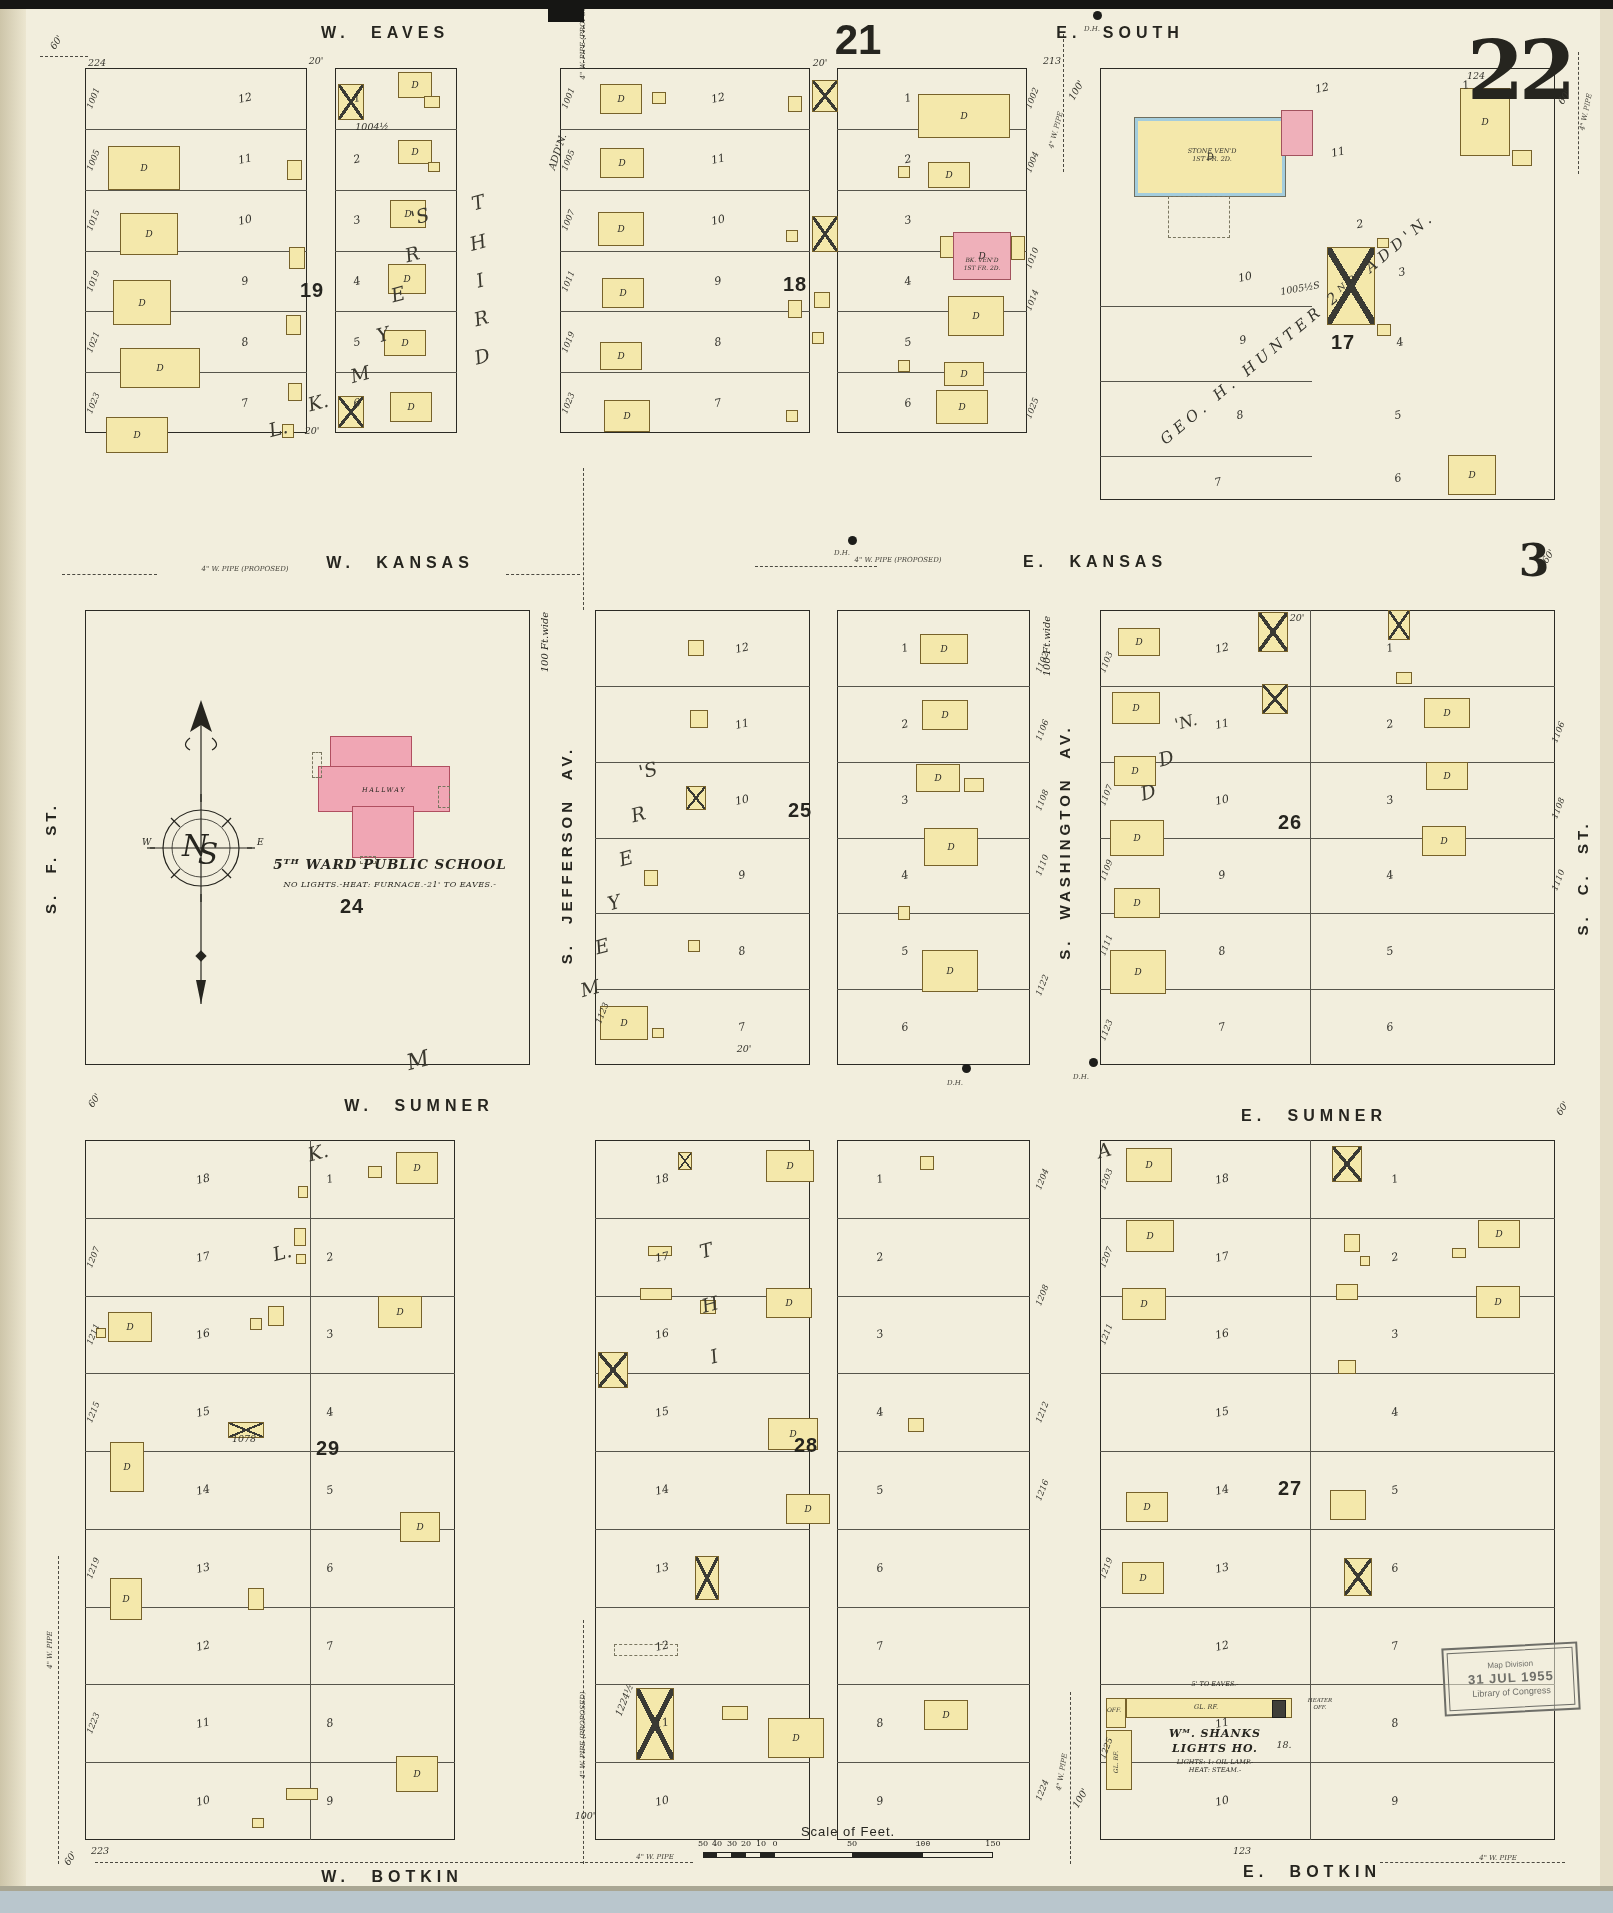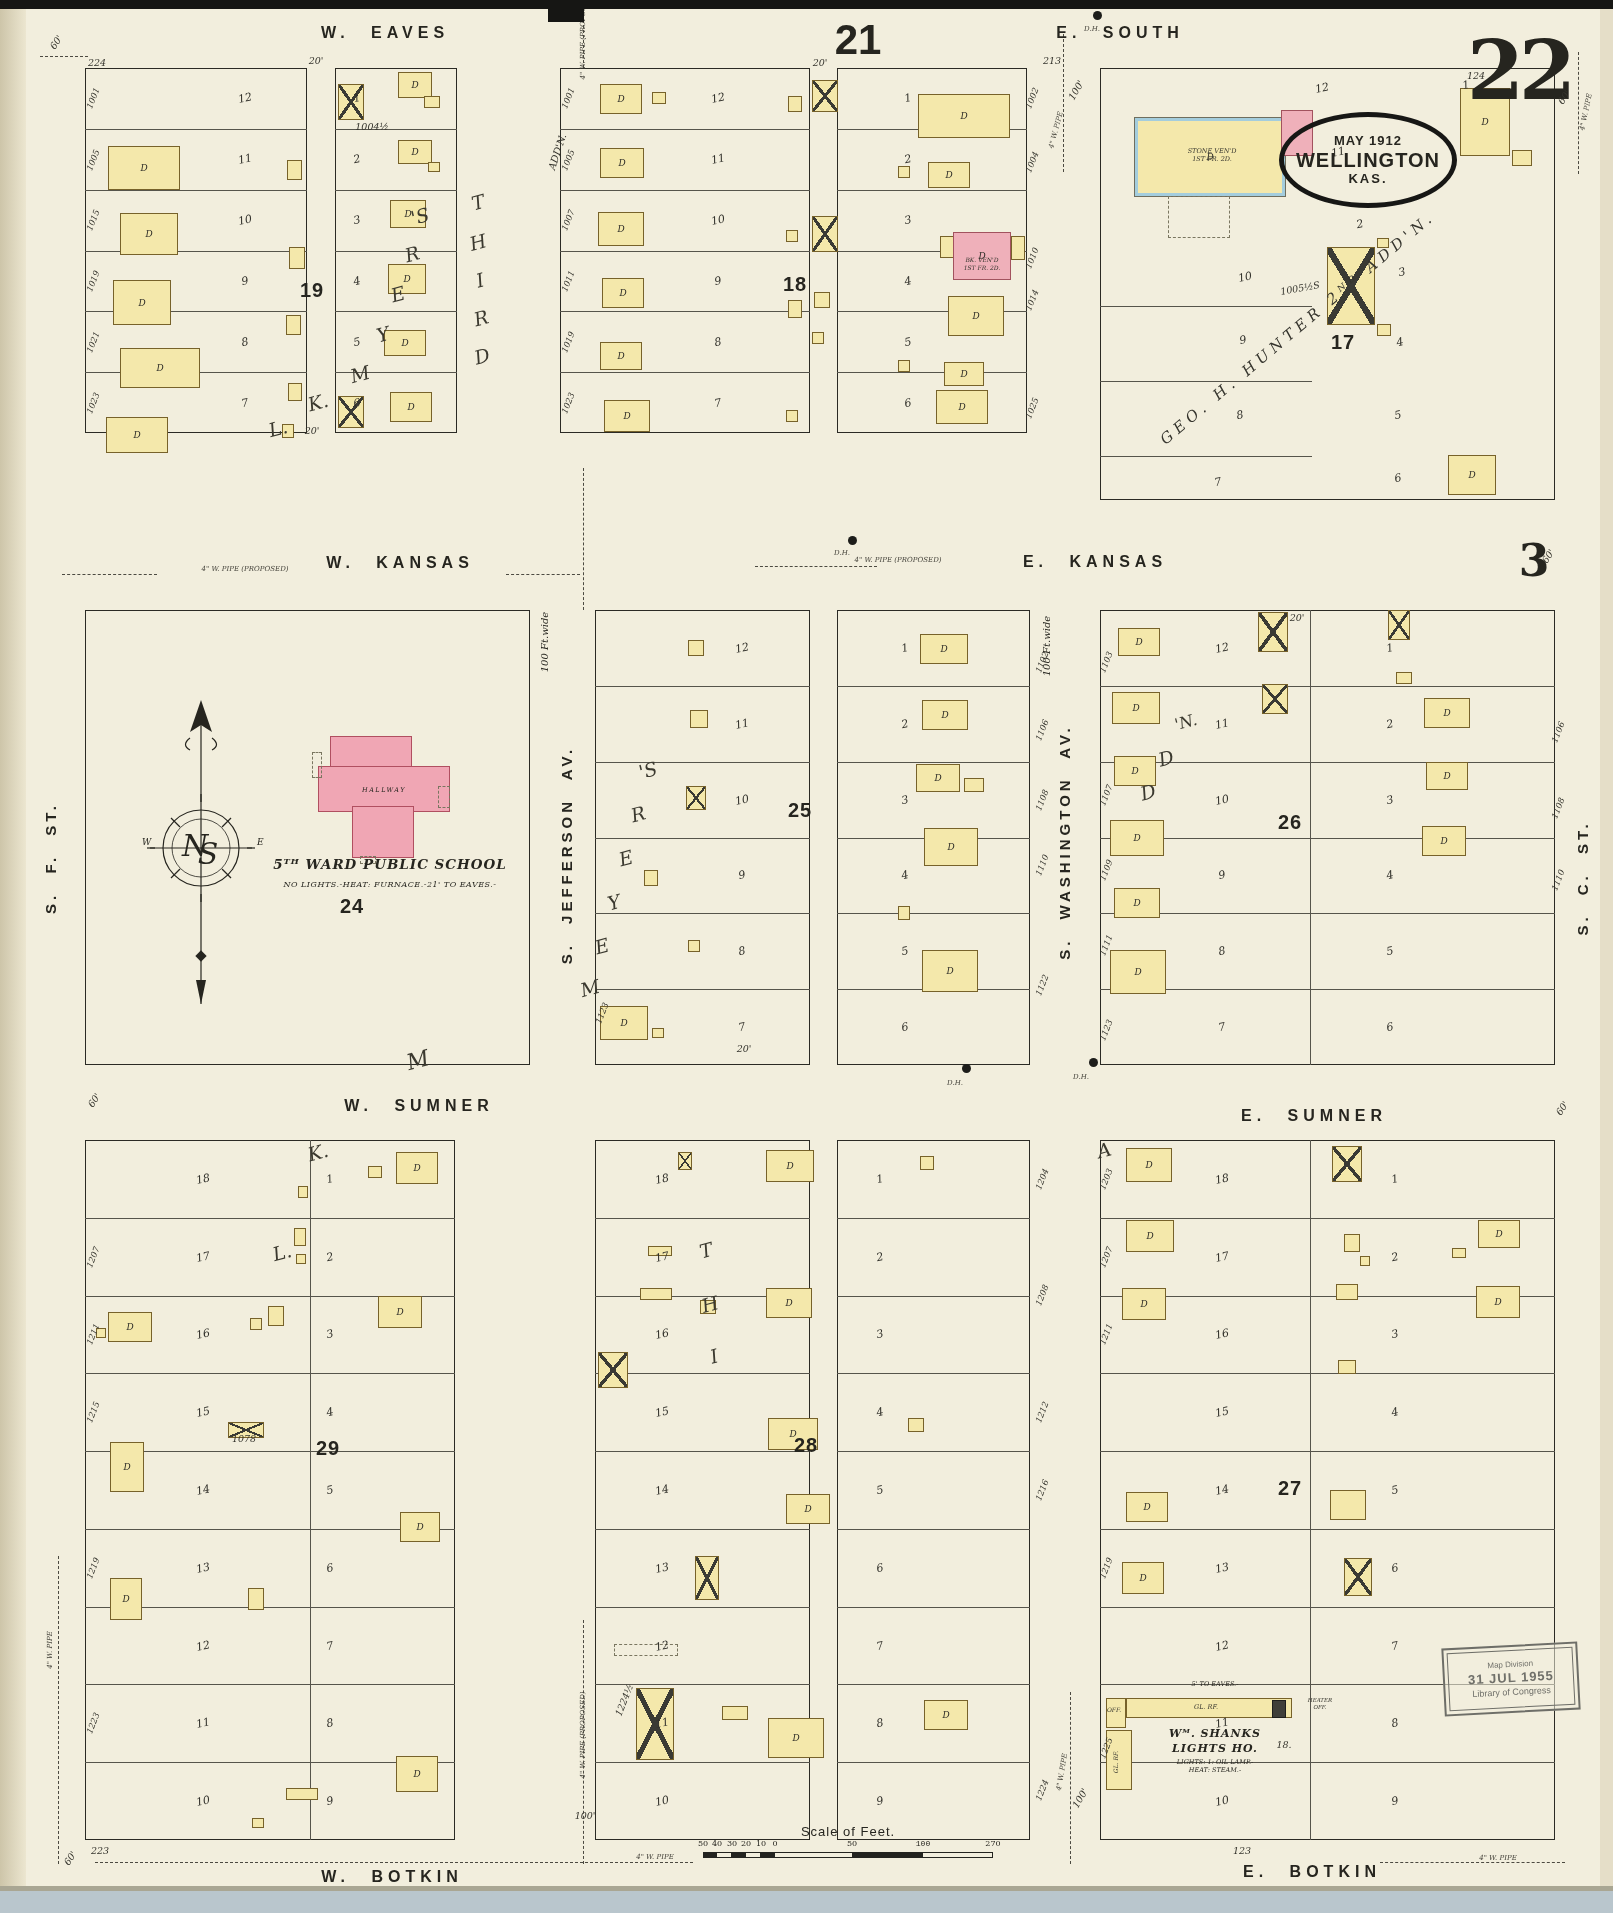--- a/index.html
+++ b/index.html
@@ -79,25 +79,20 @@
 </head>
 <body>
 
 <div id="stage">
   <div id="paper">
 
     <div class="txt ctr" id="num21">21</div>
     <div class="txt ctr" id="num22">22</div>
     <div class="txt ctr" id="num3">3</div>
 
-    <div id="title-oval">
-      <span class="d1">MAY 1912</span>
-      <span class="d2">WELLINGTON</span>
-      <span class="d3">KAS.</span>
-    </div>
 
     <div class="txt ctr" id="school-hallway">HALLWAY</div>
     <div class="txt ctr" id="school-title">5ᵀᴴ WARD PUBLIC SCHOOL</div>
     <div class="txt ctr" id="school-note">NO LIGHTS.-HEAT: FURNACE.-21' TO EAVES.-</div>
 
     <div class="txt ctr" id="gh-name1">Wᴹ. SHANKS</div>
     <div class="txt ctr" id="gh-name2">LIGHTS HO.</div>
     <div class="txt ctr" id="gh-note1">LIGHTS: 1: OIL LAMP.-</div>
     <div class="txt ctr" id="gh-note2">HEAT: STEAM.-</div>
     <div class="txt ctr" id="gh-note3">5' TO EAVES.-</div>
@@ -766,20 +761,20 @@
       <div class="sseg" style="left: 760px; top: 1853px; width: 15px; height: 4px;"></div>
       <div class="sseg" style="left: 852px; top: 1853px; width: 71px; height: 4px;"></div>
       <div class="txt sclbl" style="left: 703px; top: 1843px; transform: translate(-50%, -50%) rotate(0deg);">50</div>
       <div class="txt sclbl" style="left: 717px; top: 1843px; transform: translate(-50%, -50%) rotate(0deg);">40</div>
       <div class="txt sclbl" style="left: 732px; top: 1843px; transform: translate(-50%, -50%) rotate(0deg);">30</div>
       <div class="txt sclbl" style="left: 746px; top: 1843px; transform: translate(-50%, -50%) rotate(0deg);">20</div>
       <div class="txt sclbl" style="left: 761px; top: 1843px; transform: translate(-50%, -50%) rotate(0deg);">10</div>
       <div class="txt sclbl" style="left: 775px; top: 1843px; transform: translate(-50%, -50%) rotate(0deg);">0</div>
       <div class="txt sclbl" style="left: 852px; top: 1843px; transform: translate(-50%, -50%) rotate(0deg);">50</div>
       <div class="txt sclbl" style="left: 923px; top: 1843px; transform: translate(-50%, -50%) rotate(0deg); font-family: Liberation Mono, monospace;">100</div>
-      <div class="txt sclbl" style="left: 993px; top: 1843px; transform: translate(-50%, -50%) rotate(0deg);">270</div>
+      <div class="txt sclbl" style="left: 993px; top: 1843px; transform: translate(-50%, -50%) rotate(0deg);">150</div>
     </div>
   <div id="leftedge"></div>
   <div id="rightedge"></div>
   <div id="botshadow"></div>
   <div id="topbar"></div>
   <div id="topnotch"></div>
 </div>
 
 </body></html>

